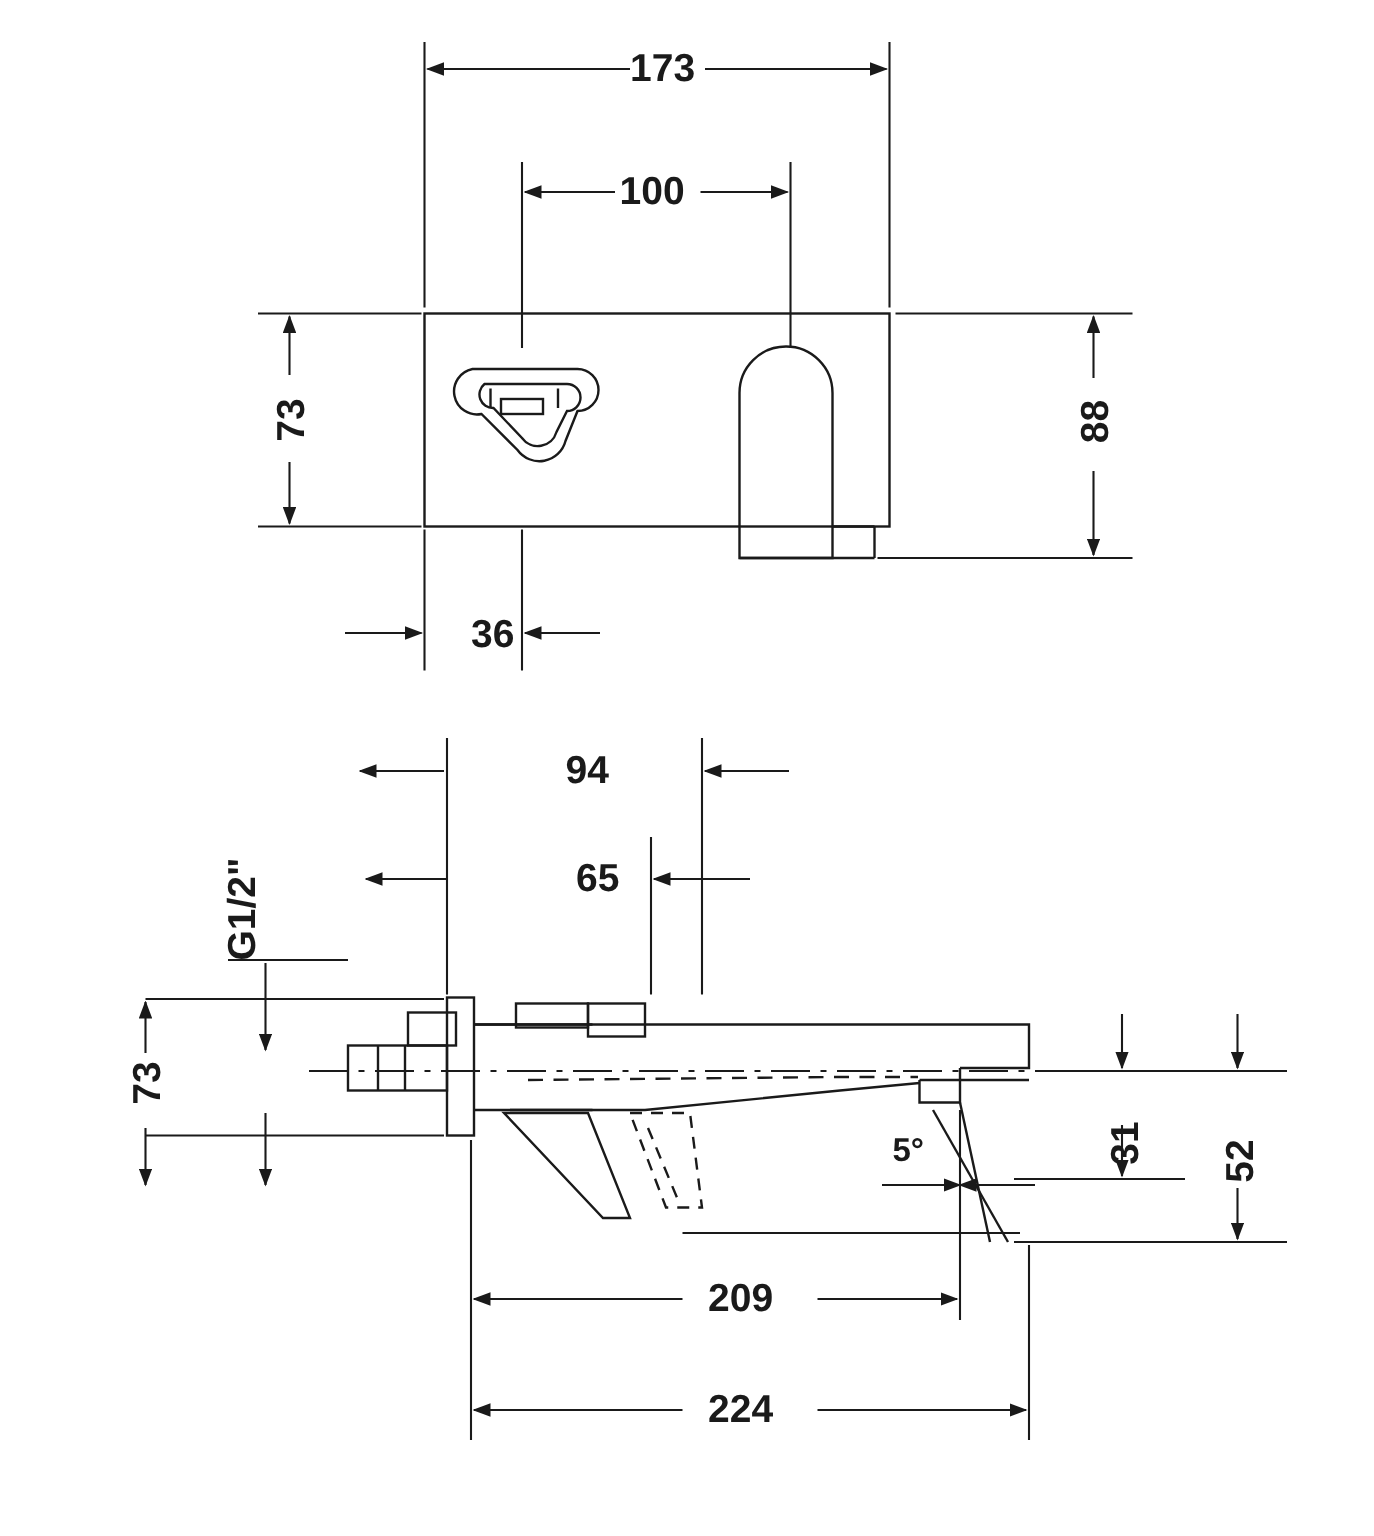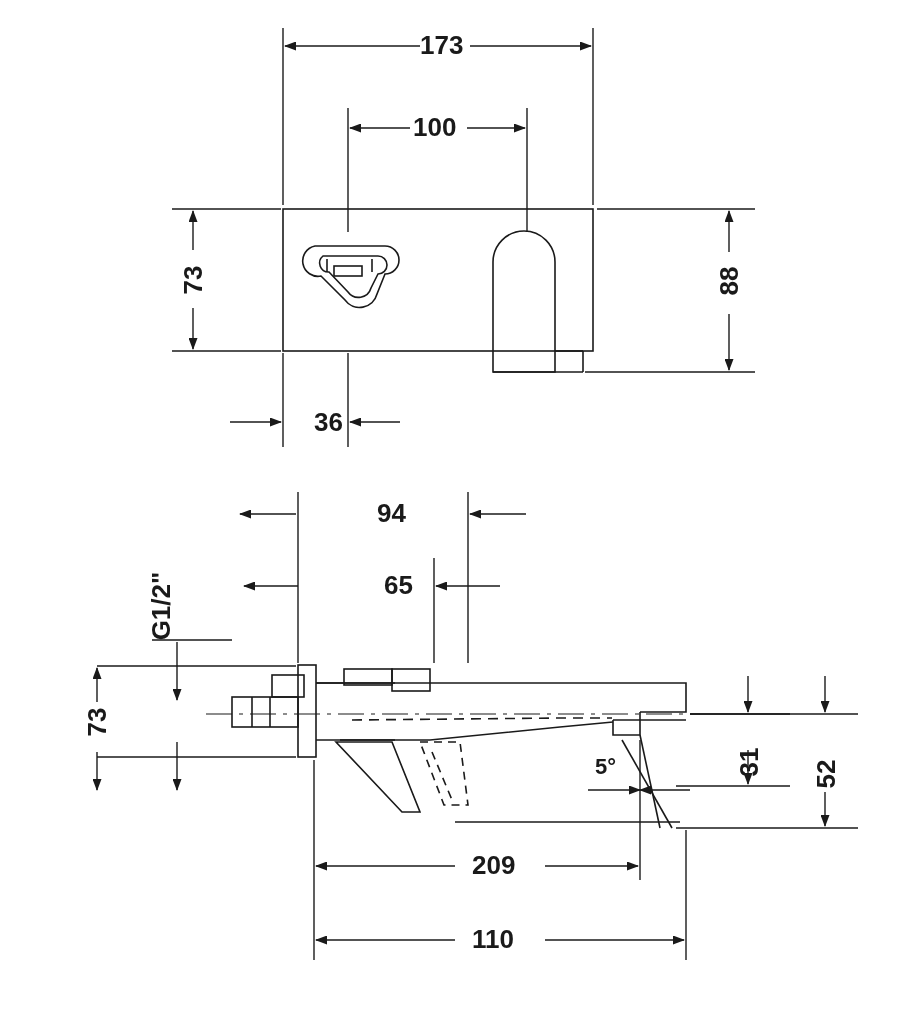--- a/index.html
+++ b/index.html
@@ -228,15 +228,15 @@
   <div class="dim-label rot90" style="left:83px; top:709px;">73</div>
 
   <div class="dim-label rot90" style="left:735px; top:749px;">31</div>
 
   <div class="dim-label rot90" style="left:812px; top:761px;">52</div>
 
   <div class="dim-label small" style="left:595px; top:756px;">5°</div>
 
   <div class="dim-label" style="left:472px; top:852px;">209</div>
 
-  <div class="dim-label" style="left:472px; top:926px;">110</div>
+  <div class="dim-label" style="left:472px; top:926px;">224</div>
 
 </div>
 
 </body></html>

